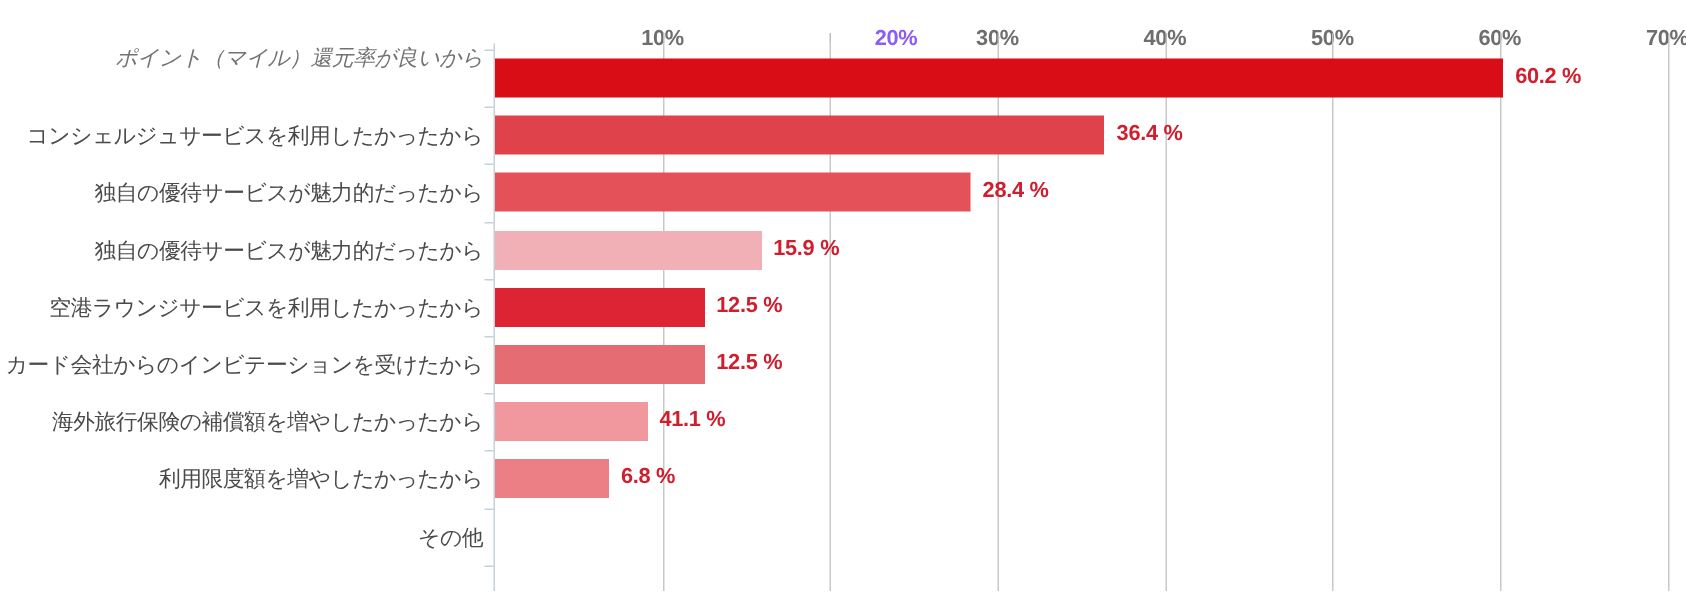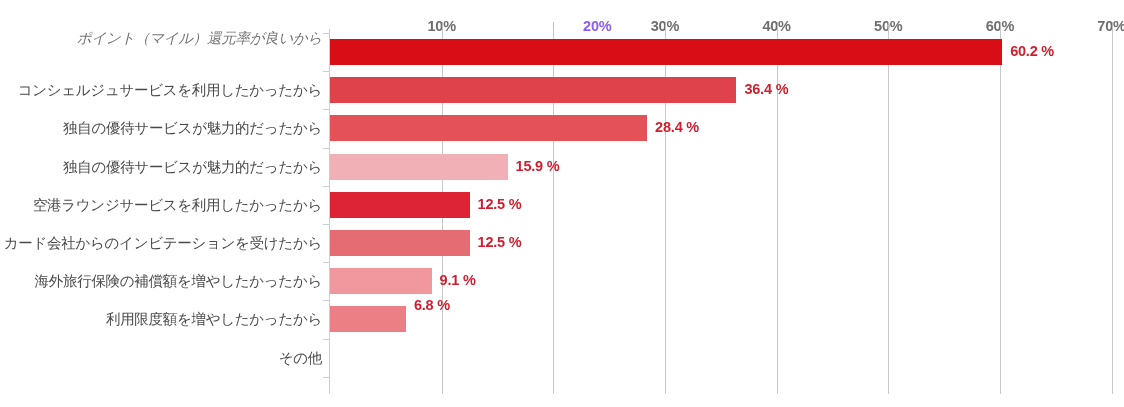--- a/index.html
+++ b/index.html
@@ -141,27 +141,27 @@
       </div>
       <div class="row">
         <div class="cat-label" style="top: 234px; color: rgb(74, 74, 74);">カード会社からのインビテーションを受けたから</div>
         <div class="bar" style="top: 230px; width: 139.562px; height: 26px; background: rgb(230, 108, 115);"></div>
         <div class="val-label" style="left: 477.562px; top: 234px; color: rgb(207, 31, 46);">12.5 %</div>
         <div class="ytick" style="top: 224px; background: rgb(197, 208, 216);"></div>
       </div>
       <div class="row">
         <div class="cat-label" style="top: 272.2px; color: rgb(74, 74, 74);">海外旅行保険の補償額を増やしたかったから</div>
         <div class="bar" style="top: 268.2px; width: 101.601px; height: 26px; background: rgb(240, 152, 158);"></div>
-        <div class="val-label" style="left: 439.601px; top: 272.2px; color: rgb(207, 31, 46);">9.1 %</div>
+        <div class="val-label" style="left: 439.601px; top: 272.2px; color: rgb(207, 31, 46);">41.1 %</div>
         <div class="ytick" style="top: 262.2px; background: rgb(197, 208, 216);"></div>
       </div>
       <div class="row">
         <div class="cat-label" style="top: 310.4px; color: rgb(74, 74, 74);">利用限度額を増やしたかったから</div>
         <div class="bar" style="top: 306.4px; width: 75.922px; height: 26px; background: rgb(236, 127, 134);"></div>
-        <div class="val-label" style="left: 413.922px; top: 297px; color: rgb(207, 31, 46);">6.8 %</div>
+        <div class="val-label" style="left: 413.922px; top: 310px; color: rgb(207, 31, 46);">6.8 %</div>
         <div class="ytick" style="top: 300.4px; background: rgb(197, 208, 216);"></div>
       </div>
       <div class="row">
         <div class="cat-label" style="top: 348.6px; color: rgb(74, 74, 74);">その他</div>
         <div class="ytick" style="top: 338.6px; background: rgb(197, 208, 216);"></div>
       </div>
       <div class="ytick" style="top: 376.8px; background: rgb(197, 208, 216);"></div>
     </div>
 
 </div>

